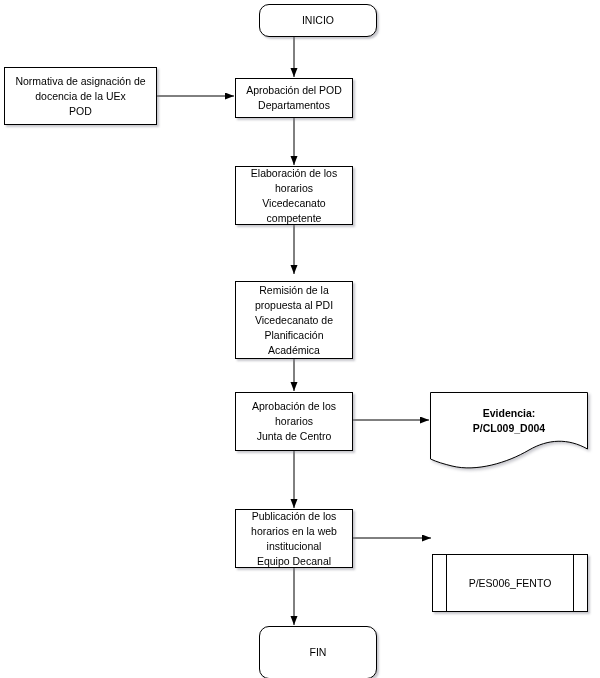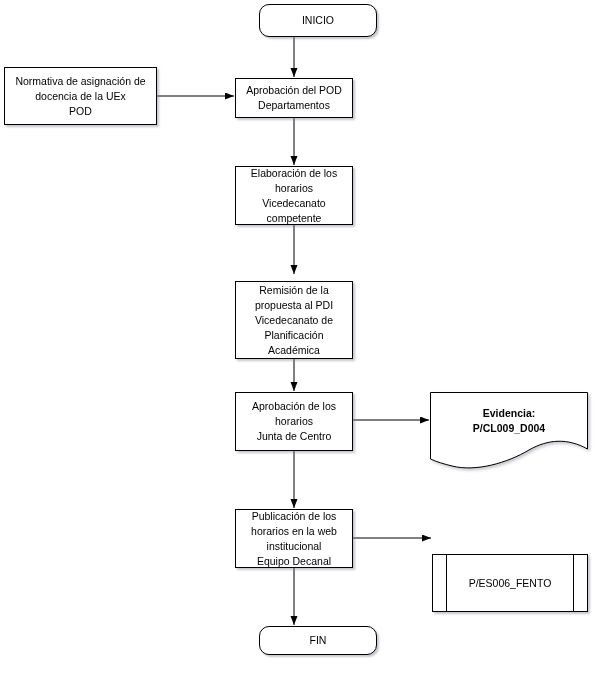--- a/index.html
+++ b/index.html
@@ -153,17 +153,17 @@
 institucional
 Equipo Decanal</span>
   </div>
 
   <div class="node predefined" style="left:432px; top:510px; width:156px; height:58px;margin-top:44px;">
     <span class="inner-bar left"></span>
     <span class="inner-bar right"></span>
     <span class="node-label">P/ES006_FENTO</span>
   </div>
 
-  <div class="node terminator" style="left:235px; top:626px; width:118px; height:29px;">
+  <div class="node terminator" style="left:235px; top:626px; width:118px; height:53px;">
     <span class="node-label">FIN</span>
   </div>
 
 </div>
 
 </body></html>

